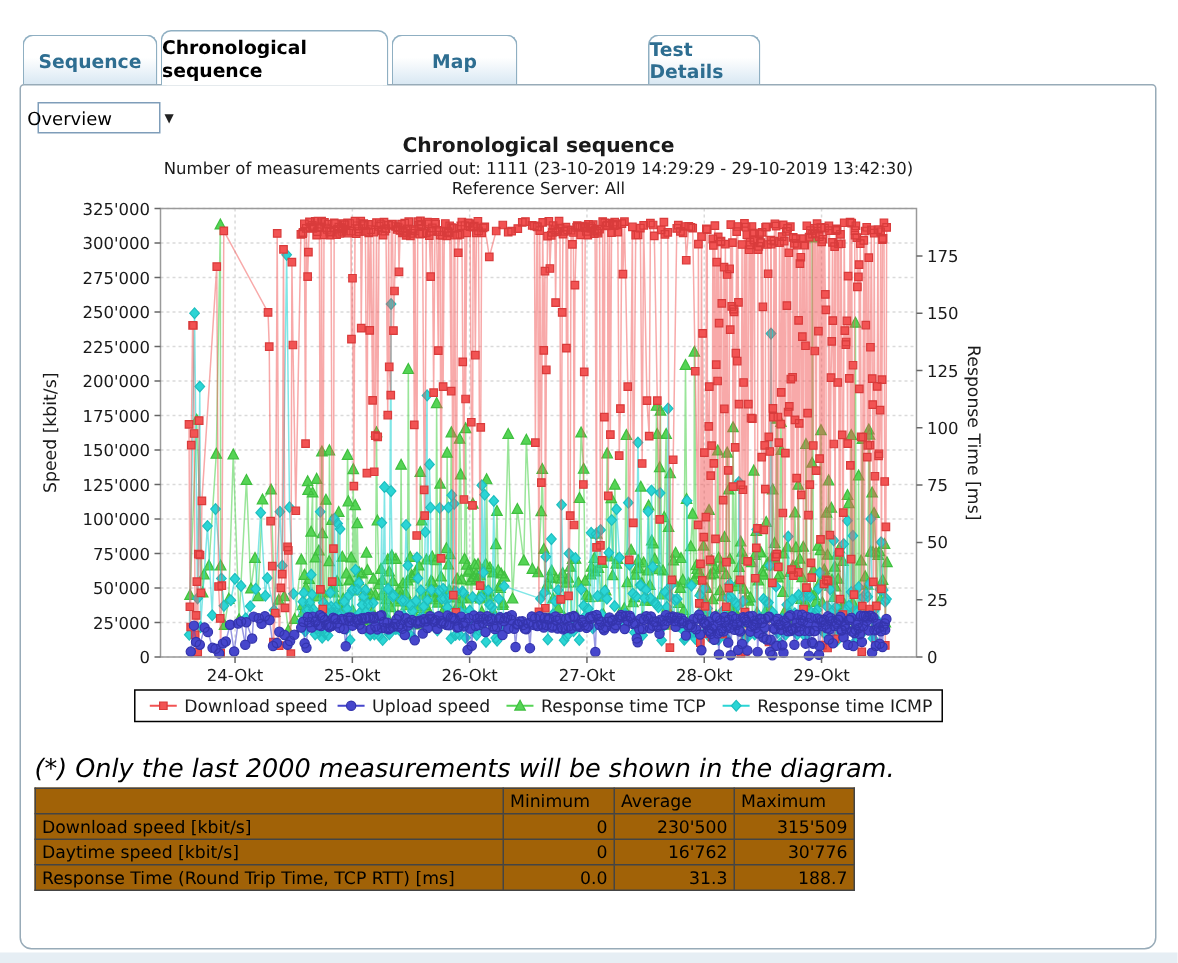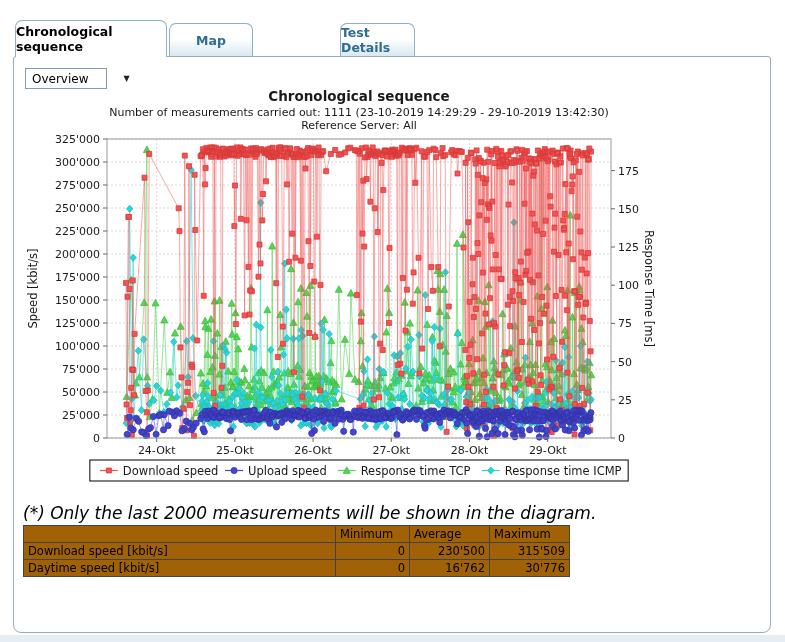--- a/index.html
+++ b/index.html
@@ -22,38 +22,41 @@
   
   .container{
     position:absolute;left:13px;top:56px;width:758px;height:577px;box-sizing:border-box;
     background:#fff;border:1px solid #98abb8;border-radius:3px 3px 8px 8px;z-index:2;
   }
   .bottom-strip{position:absolute;left:0;top:635px;width:785px;height:7px;background:#e6eef4;}
   
   .dropdown{
     position:absolute;left:11px;top:11px;width:82px;height:21px;box-sizing:border-box;
     border:1px solid #7f9db9;background:#fff;font-size:12px;display:flex;align-items:center;
-    justify-content:flex-start;padding:0 4px 0 6px;cursor:pointer;gap:35px;
+    justify-content:center;padding:0 4px 0 6px;cursor:pointer;gap:35px;
   }
   .dropdown .caret{font-size:8px;color:#222;}
   
   #chart-wrap{position:absolute;left:5px;top:30px;}
   
   .footnote{position:absolute;left:9px;top:446px;font-size:17px;font-style:italic;}
   
   .stats{position:absolute;left:9px;top:468px;border-collapse:collapse;font-size:11.5px;background:#a16207;}
   .stats td,.stats th{border:1px solid #444;padding:0px 4px;height:16px;font-weight:normal;white-space:nowrap;}
   .stats th{text-align:left;}
   .stats td.num{text-align:right;}
   .stats col.c0{width:312px;} .stats col.c1{width:74px;} .stats col.c2{width:80px;} .stats col.c3{width:80px;}
 </style>
 </head>
 <body>
 
 <div class="tabbar">
+  <div class="tab" style="width:90px">
+      <span>Sequence</span>
+    </div>
   <div class="tab active" style="width:152px">
       <span>Chronological sequence</span>
     </div>
   <div class="tab" style="width:84px">
       <span>Map</span>
     </div>
   <div class="tab-spacer"></div>
   <div class="tab" style="width:75px">
       <span>Test Details</span>
     </div>
@@ -195,17 +198,23 @@
       <td class="num">0</td>
       <td class="num">230'500</td>
       <td class="num">315'509</td>
     </tr>
     <tr>
       <td>Daytime speed [kbit/s]</td>
       <td class="num">0</td>
       <td class="num">16'762</td>
       <td class="num">30'776</td>
     </tr>
+    <tr>
+      <td>Response Time (Round Trip Time, TCP RTT) [ms]</td>
+      <td class="num">0.0</td>
+      <td class="num">31.3</td>
+      <td class="num">188.7</td>
+    </tr>
   </tbody>
     </table>
 </div>
 
 <div class="bottom-strip"></div>
 
 </body></html>

